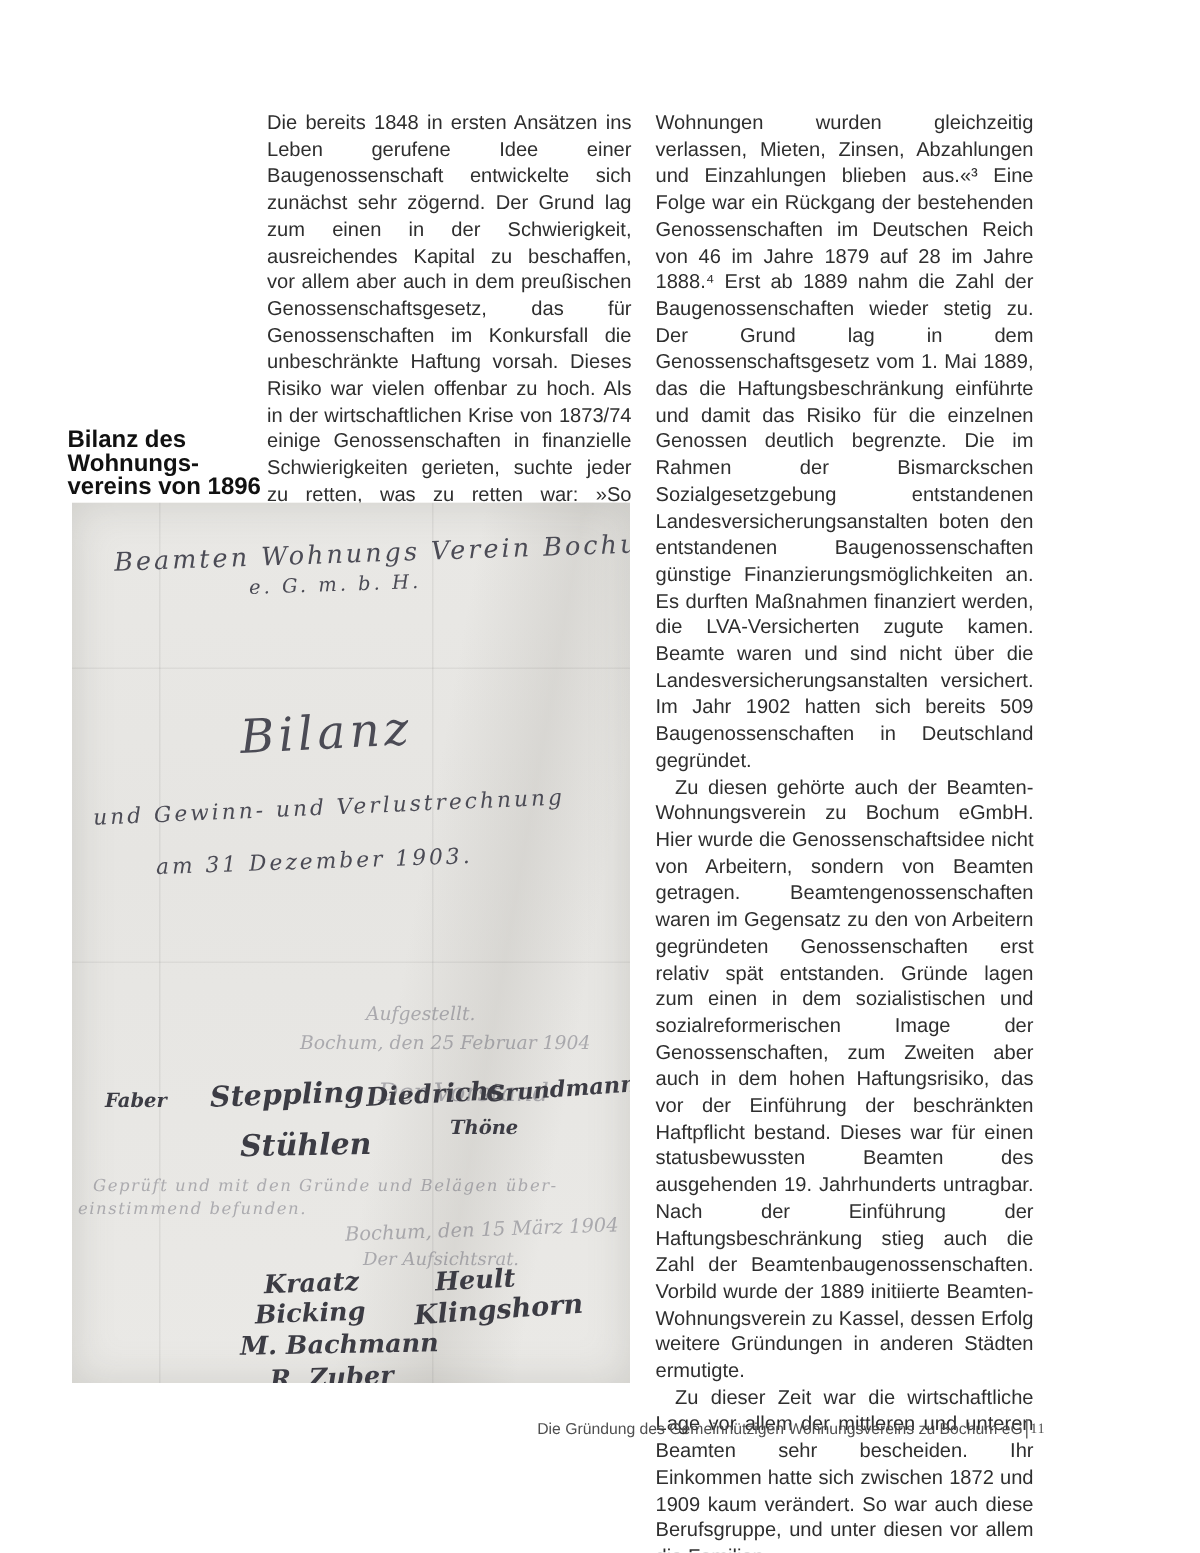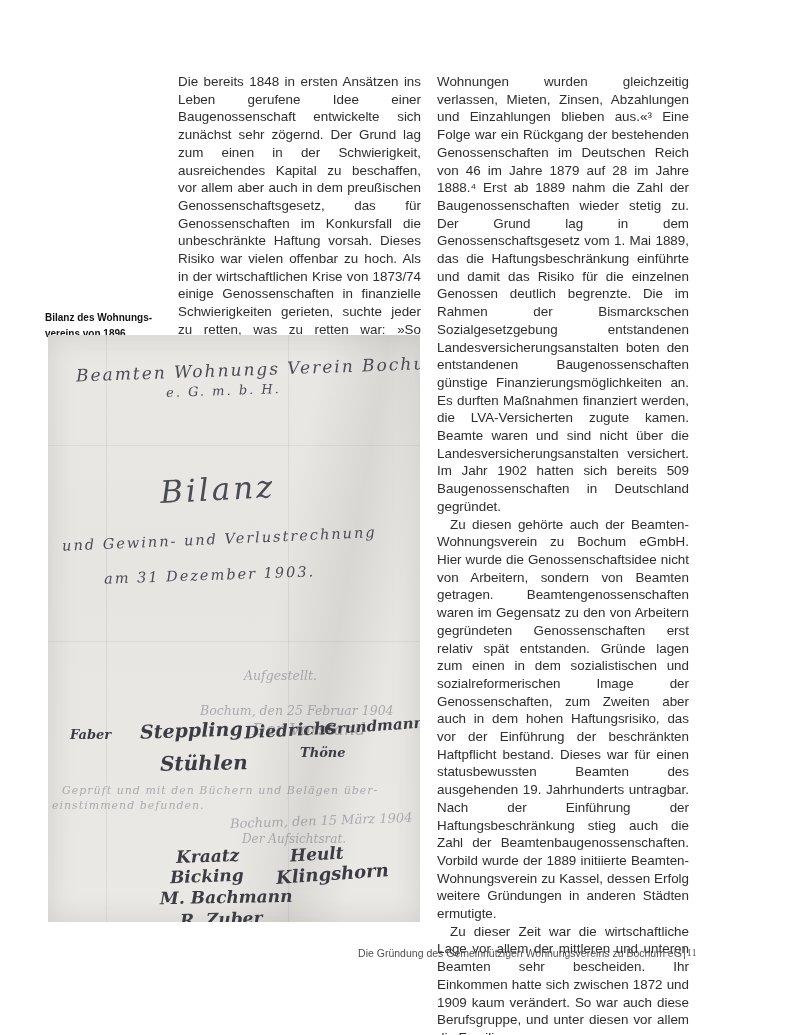--- a/index.html
+++ b/index.html
@@ -18,21 +18,21 @@
     text-align:justify;
     color:#2e2e2e;
   }
   .col p{margin:0;padding:0;}
   .col-left{left:178px;width:243px;}
   .col-right{left:437px;width:252px;}
   .col-right p.indent{text-indent:13px;}
   
   .caption{
     position:absolute;left:45px;top:286px;width:135px;
-    font-size:10px;line-height:15.5px;font-weight:bold;color:#111;margin-top:24px;
+    font-size:16px;line-height:15.5px;font-weight:bold;color:#111;
   }
   
   .doc{
     position:absolute;left:48px;top:335px;width:372px;height:587px;
     background:
       linear-gradient(100deg, rgba(255,255,255,0) 58%, rgba(198,196,191,0.45) 72%, rgba(236,235,233,0) 84%),
       linear-gradient(180deg, #e9e8e5 0%, #e6e5e2 40%, #eae9e6 100%);
     box-shadow: inset 0 0 28px rgba(110,108,100,0.22);
     overflow:hidden;
   }
@@ -46,21 +46,21 @@
     white-space:nowrap;
   }
   .hw.faint{color:rgba(85,85,100,0.42);}
   .hw.sig{color:#3c3c44;font-weight:bold;}
   .hw-header1{top:24px;left:28px;font-size:17px;letter-spacing:2px;transform:rotate(-2deg);}
   .hw-header2{top:48px;left:118px;font-size:13px;letter-spacing:2px;transform:rotate(-2deg);}
   .hw-title{top:136px;left:112px;font-size:31px;letter-spacing:3px;transform:rotate(-3deg);}
   .hw-subtitle{top:196px;left:14px;font-size:14.5px;letter-spacing:2px;transform:rotate(-2.5deg);}
   .hw-date1{top:232px;left:56px;font-size:14.5px;letter-spacing:2px;transform:rotate(-2deg);}
   .hw-aufgestellt{top:333px;left:196px;font-size:12.5px;}
-  .hw-ort1{top:368px;left:152px;font-size:12.5px;}
+  .hw-ort1{top:352px;left:152px;font-size:12.5px;}
   .hw-vorstand{top:384px;left:204px;font-size:17px;}
   .sig-v1{top:392px;left:22px;font-size:13px;}
   .sig-v2{top:384px;left:92px;font-size:19px;transform:rotate(-2deg);}
   .sig-v3{top:385px;left:196px;font-size:17px;transform:rotate(-3deg);}
   .sig-v4{top:382px;left:276px;font-size:15px;transform:rotate(-4deg);}
   .sig-v5{top:410px;left:252px;font-size:13px;}
   .sig-v6{top:416px;left:112px;font-size:20px;transform:rotate(-1deg);}
   .hw-pruef1{top:449px;left:14px;font-size:11px;letter-spacing:1px;}
   .hw-pruef2{top:464px;left:4px;font-size:11px;letter-spacing:1px;}
   .hw-ort2{top:478px;left:182px;font-size:13px;transform:rotate(-2deg);}
@@ -116,21 +116,21 @@
     <div class="hw hw-ort1 faint">Bochum, den 25 Februar 1904</div>
     <div class="hw hw-vorstand faint">Der Vorstand</div>
 
     <div class="hw sig sig-v1">Faber</div>
     <div class="hw sig sig-v2">Steppling</div>
     <div class="hw sig sig-v3">Diedrichs</div>
     <div class="hw sig sig-v4">Grundmann</div>
     <div class="hw sig sig-v5">Thöne</div>
     <div class="hw sig sig-v6">Stühlen</div>
 
-    <div class="hw hw-pruef1 faint">Geprüft und mit den Büchern und Belägen über-</div>
+    <div class="hw hw-pruef1 faint">Geprüft und mit den Gründe und Belägen über-</div>
     <div class="hw hw-pruef2 faint">einstimmend befunden.</div>
     <div class="hw hw-ort2 faint">Bochum, den 15 März 1904</div>
     <div class="hw hw-aufsichtsrat faint">Der Aufsichtsrat.</div>
 
     <div class="hw sig sig-a1">Kraatz</div>
     <div class="hw sig sig-a2">Heult</div>
     <div class="hw sig sig-a3">Bicking</div>
     <div class="hw sig sig-a4">Klingshorn</div>
     <div class="hw sig sig-a5">M. Bachmann</div>
     <div class="hw sig sig-a6">R. Zuber</div>

